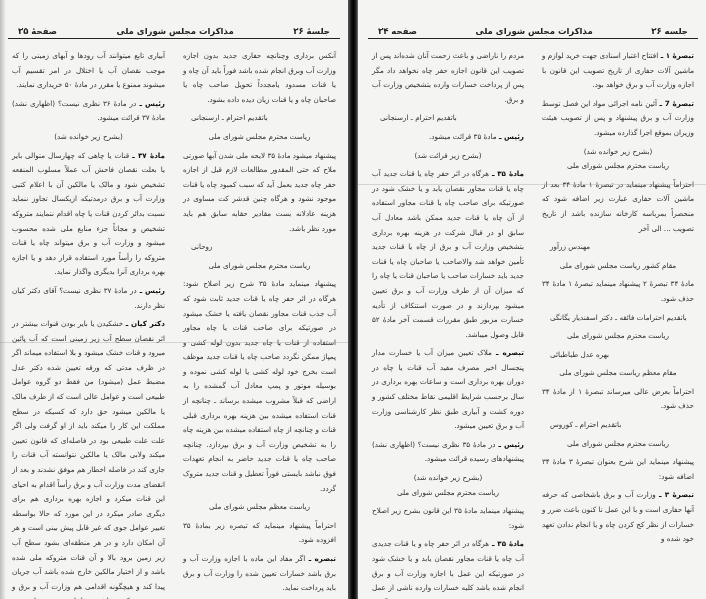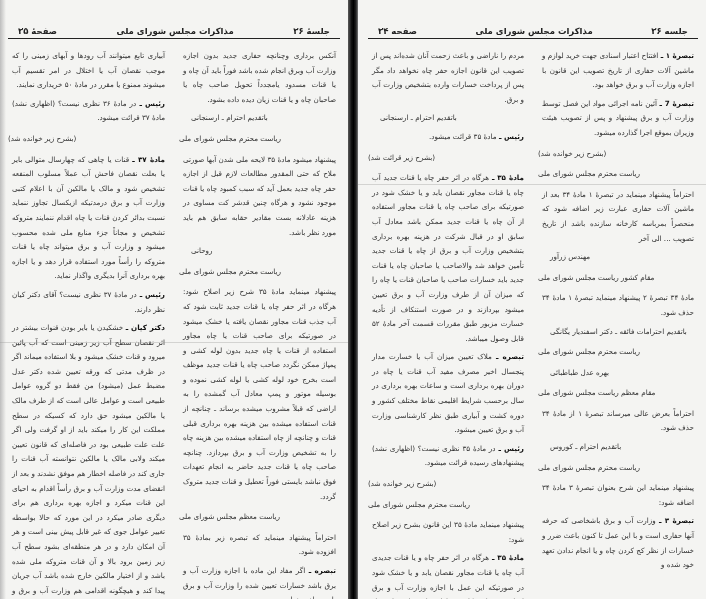--- a/index.html
+++ b/index.html
@@ -34,21 +34,21 @@
   .columns {
     display: flex; direction: rtl; gap: 10px; margin-top: 6px;
     height: 560px;
   }
   .col {
     flex: 1; direction: rtl; text-align: justify;
     font-size: 7.2px; line-height: 14.6px; color: #333;
     overflow: hidden;
   }
   .col p { margin: 4px; }
-  .col .center { text-align: left; margin: 6px 0; }
+  .col .center { text-align: center; margin: 0 0; }
   .col .bold { font-weight: bold; color: #111; }
   .col .sig { text-align: left; direction: rtl; padding-left: 8px; }
   .scanline {
     position: absolute; left: 0; right: 0; top: 342px; height: 1px;
     background: rgba(150,150,150,0.35);
   }
 </style>
 </head>
 <body>
 

